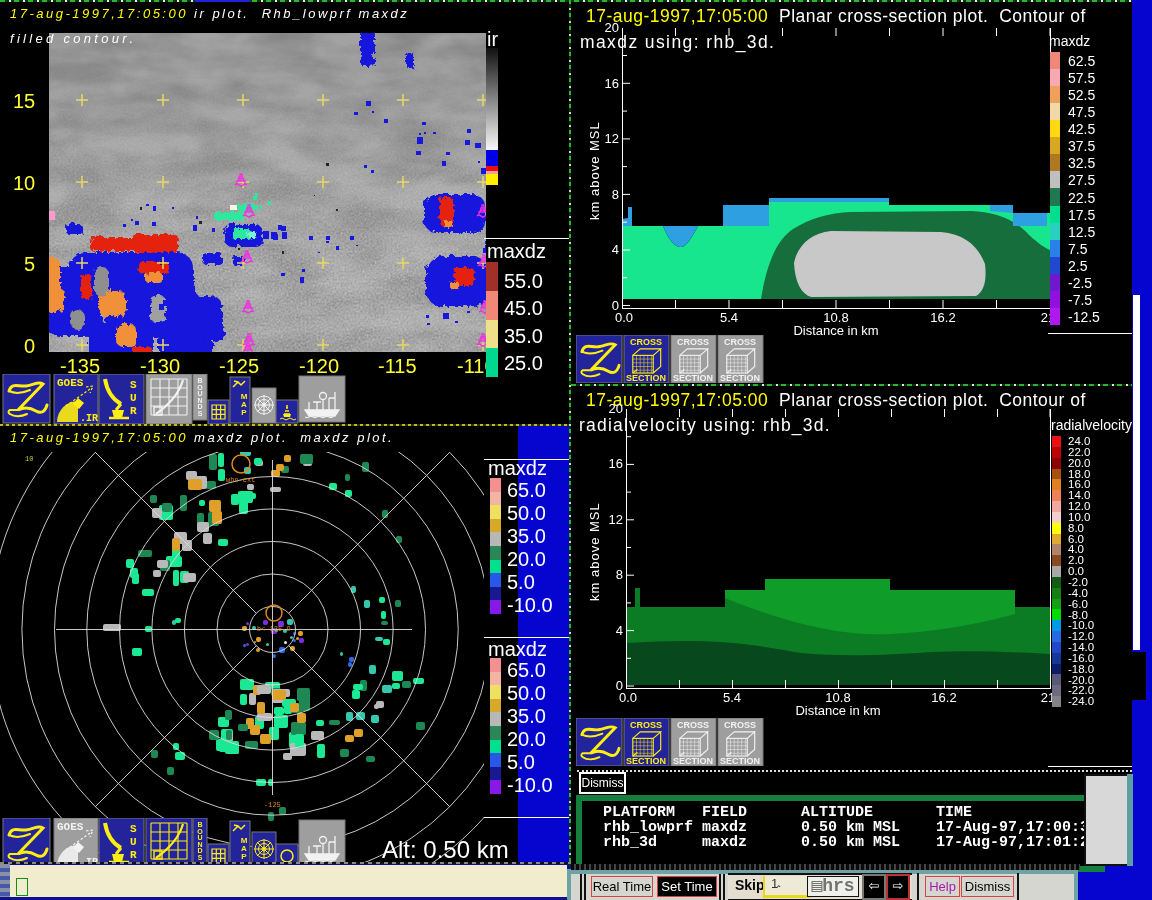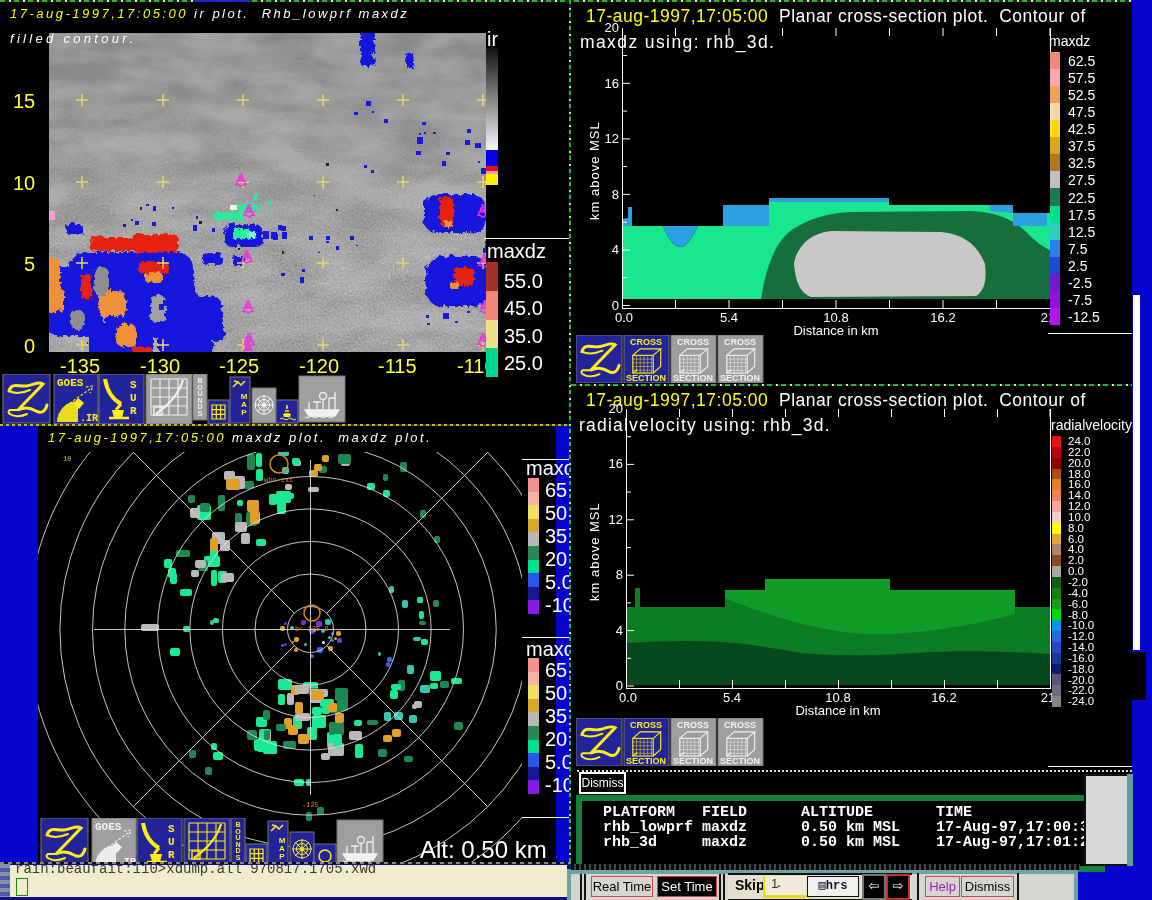--- a/index.html
+++ b/index.html
@@ -303,21 +303,21 @@
 <path d="M6,34 h34 l-4,6 h-26 Z" fill="#f2f2f2"></path>
 <path d="M10,34 v-8 M14,26 h8 M18,26 v8 M30,34 v-12 M36,34 V16 M30,22 h6"></path>
 <circle cx="24" cy="20" r="3.5"></circle>
             <path d="M24,24 v10"></path>
           </g>
 <path d="M6,41 q2,1.5 4,0 q2,-1.5 4,0 q2,1.5 4,0 q2,-1.5 4,0 q2,1.5 4,0 q2,-1.5 4,0 q2,1.5 4,0" stroke="#f2f2f2" fill="none"></path>
         </g>
       </svg></div>
 </div>
 
-<div class="win" id="bl" style="left:0;top:426px;width:518px;height:438px;margin-left:38px;">
+<div class="win" id="bl" style="left:0;top:426px;width:518px;height:438px;">
   <div class="abs t1" style="left:10px;top:4px;"><span class="yel">17-aug-1997,17:05:00</span> maxdz plot.  maxdz plot.</div>
   <div class="abs" id="radar" style="left:0;top:0;width:571px;height:438px;"><svg width="571" height="438" viewBox="0 0 571 438">
         <defs>
           <clipPath id="rclip">
             <rect x="0" y="26" width="484" height="412"></rect>
           </clipPath>
         </defs>
         <g clip-path="url(#rclip)">
           <rect x="159" y="79" width="14" height="15" rx="2" fill="#1ae893"></rect>
           <rect x="238" y="65" width="15" height="12" rx="2" fill="#1ae893"></rect>
@@ -613,21 +613,20 @@
             <path d="M24,24 v10"></path>
           </g>
 <path d="M6,41 q2,1.5 4,0 q2,-1.5 4,0 q2,1.5 4,0 q2,-1.5 4,0 q2,1.5 4,0 q2,-1.5 4,0 q2,1.5 4,0" stroke="#f2f2f2" fill="none"></path>
         </g>
       </svg></div>
 </div>
 
 <div class="abs" style="left:0;top:864px;width:571px;height:36px;background:#10108c;">
   <div class="abs" style="left:0;top:0;width:10px;height:33px;background:repeating-linear-gradient(180deg,#8890a8 0 4px,#4858a8 4px 8px);"></div>
   <div class="abs" style="left:10px;top:1px;width:557px;height:32px;background:#f2ecce;overflow:hidden;">
-    <div class="abs mono" style="left:5px;top:-4px;font-size:14px;color:#3a3a28;">rain:beaufait:110&gt;xdump.all  970817.1705.xwd</div>
     <div class="abs" style="left:6px;top:13px;width:10px;height:16px;border:1px solid #109010;"></div>
   </div>
 </div>
 
 <div class="win" id="tr" style="left:571px;top:0;width:561px;height:385px;">
   <div class="abs t2" style="left:15px;top:6px;"><span class="yel">17-aug-1997,17:05:00</span>  Planar cross-section plot.  Contour of</div>
   <div class="abs t2" style="left:9px;top:32px;letter-spacing:1.4px;">maxdz using: rhb_3d.</div>
   <div class="abs" id="xsec1" style="left:0;top:0;width:561px;height:385px;">
    <svg width="561" height="385" viewBox="0 0 561 385">
 
@@ -900,21 +899,21 @@
   <div class="abs" style="left:507px;top:0;width:4px;height:31px;background:#6fa2a4;"></div>
   <div class="abs" style="left:13px;top:5px;width:2px;height:26px;background:#111;"></div>
   <div class="abs" style="left:17px;top:5px;width:2px;height:26px;background:#111;"></div>
   <div class="abs" style="left:24px;top:7px;width:60px;height:19px;border:1px solid #e04040;color:#000;font-size:13px;text-align:center;line-height:19px;">Real Time</div>
   <div class="abs" style="left:90px;top:7px;width:58px;height:19px;border:1px solid #e04040;background:#000;color:#fff;font-size:13px;text-align:center;line-height:19px;">Set Time</div>
   <div class="abs" style="left:152px;top:5px;width:2px;height:26px;background:#111;"></div>
   <div class="abs" style="left:156px;top:5px;width:2px;height:26px;background:#111;"></div>
   <div class="abs" style="left:161px;top:4px;width:184px;height:24px;border-top:2px solid #111;border-bottom:2px solid #111;background:#e4ded0;"></div>
   <div class="abs" style="left:168px;top:8px;color:#000;font-weight:bold;font-size:14px;">Skip</div>
   <div class="abs" style="left:196px;top:7px;width:38px;height:19px;background:#efe9d8;border-bottom:3px solid #e8d820;border-left:2px solid #e8d820;border-right:2px solid #e8d820;color:#333;font-size:13px;padding-left:6px;">1<span style="position:absolute;left:12px;top:8px;font-size:11px;color:#111;">ˆ</span></div>
-  <div class="abs" style="left:240px;top:7px;width:50px;height:19px;background:#efefec;border:1px solid #111;color:#0f172a;font-size:12px;font-weight:bold;text-align:center;line-height:18px;font-family:'Liberation Mono',monospace;">▤hrs</div>
+  <div class="abs" style="left:240px;top:7px;width:50px;height:19px;background:#efefec;border:1px solid #111;color:#737373;font-size:18px;font-weight:bold;text-align:center;line-height:18px;font-family:'Liberation Mono',monospace;">▤hrs</div>
   <div class="abs" style="left:295px;top:5px;width:20px;height:22px;border:2px solid #777;background:#000;color:#fff;text-align:center;line-height:20px;font-size:13px;">⇦</div>
   <div class="abs" style="left:319px;top:5px;width:20px;height:22px;border:2px solid #b33;background:#000;color:#fff;text-align:center;line-height:20px;font-size:13px;">⇨</div>
   <div class="abs" style="left:350px;top:4px;width:2px;height:27px;background:#111;"></div>
   <div class="abs" style="left:358px;top:7px;width:33px;height:19px;border:1px solid #e04040;color:#a21caf;font-size:13px;text-align:center;line-height:19px;">Help</div>
   <div class="abs" style="left:394px;top:7px;width:51px;height:19px;border:1px solid #e04040;color:#000;font-size:13px;text-align:center;line-height:19px;">Dismiss</div>
   <div class="abs" style="left:450px;top:4px;width:2px;height:27px;background:#111;"></div>
 </div>
 
 <div class="abs" style="left:571px;top:864px;width:509px;height:6px;background:repeating-linear-gradient(90deg,#0a0a0a 0 3px,#444 3px 5px);"></div>
 <div class="abs" style="left:0;top:0;width:1132px;height:2px;background:repeating-linear-gradient(90deg,#2cb42c 0 5px,#0a320a 5px 9px,#e8e8e8 9px 11px,#0a320a 11px 14px);"></div>

